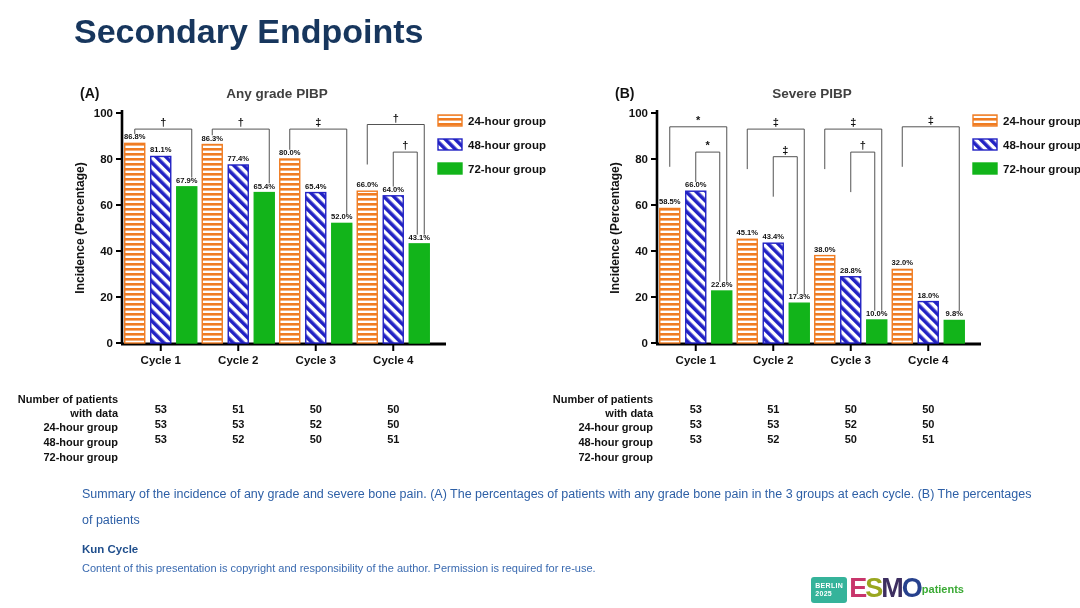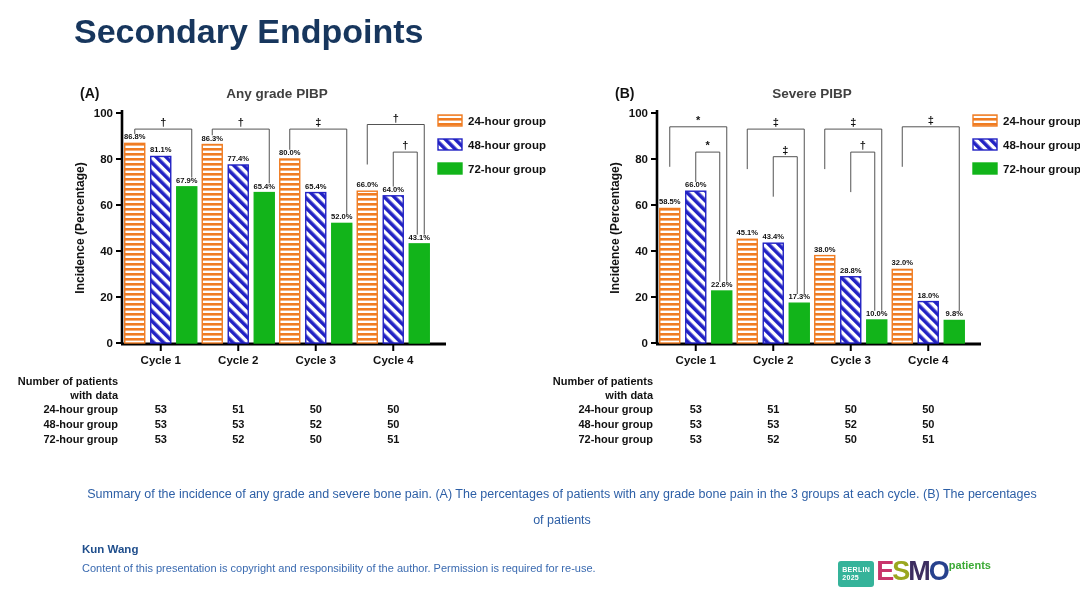--- a/index.html
+++ b/index.html
@@ -1,34 +1,34 @@
 <!DOCTYPE html>
 <html><head>
 <meta charset="utf-8">
 <style>
   html,body{margin:0;padding:0;width:1080px;height:608px;background:#ffffff;overflow:hidden;
     font-family:"Liberation Sans", sans-serif;}
-  .slide{position:relative;width:972px;height:608px;background:#fff;padding-left:27px;}
+  .slide{position:relative;width:972px;height:608px;background:#fff;}
   .slide-title{position:absolute;left:74px;top:12px;font-size:34px;font-weight:bold;color:#17365D;letter-spacing:0px;}
   .panel{position:absolute;top:85px;width:482px;}
   .panel-a{left:70px;}
   .panel-b{left:605px;}
   .panel-head{position:relative;height:18px;}
   .panel-label{position:absolute;left:10px;top:0;font-size:14px;font-weight:bold;color:#111;}
   .panel-title{position:absolute;left:52px;width:310px;text-align:center;top:1px;font-size:13.5px;font-weight:bold;color:#404040;}
   .chart-svg{display:block;}
   .ptable{position:relative;margin-top:4px;font-size:11px;font-weight:bold;color:#111;}
   .trow{position:relative;height:15px;}
   .trow.thead{height:14px;}
-  .tlabel{position:absolute;left:-58px;width:106px;text-align:right;top:0;}
+  .tlabel{position:absolute;left:-58px;width:106px;text-align:right;top:18px;}
   .tcell{position:absolute;width:78px;text-align:center;top:0;}
-  .caption{position:absolute;left:82px;top:481px;width:960px;font-size:12.5px;color:#2D5FA6;line-height:26px;text-align:center;}
+  .caption{position:absolute;left:82px;top:481px;width:960px;font-size:12.5px;color:#2D5FA6;line-height:26px;}
   .author{position:absolute;left:82px;top:543px;font-size:11.5px;font-weight:bold;color:#1F4E8C;}
   .copyright{position:absolute;left:82px;top:562px;font-size:11px;color:#3A6AB0;}
-  .logo{position:absolute;right:8px;top:556px;display:flex;align-items:flex-start;}
+  .logo{position:absolute;right:8px;top:572px;display:flex;align-items:center;}
   .logo-box{background:#35B39A;color:#fff;border-radius:3px;width:36px;height:26px;margin-top:5px;
     display:flex;flex-direction:column;justify-content:center;padding-left:4px;box-sizing:border-box;}
   .logo-box span{font-size:7px;font-weight:bold;line-height:8px;letter-spacing:.3px;}
   .esmo{font-size:27px;font-weight:800;letter-spacing:-2px;line-height:30px;margin-left:2px;}
   .esmo .l1{color:#C8356B;} .esmo .l2{color:#9AA71F;} .esmo .l3{color:#3D2E60;} .esmo .l4{color:#27418D;}
   .congress{color:#3BAA35;font-size:11px;font-weight:bold;margin-left:1px;margin-top:3px;}
 </style>
 </head>
 <body>
 
@@ -258,21 +258,21 @@
           <span class="tcell" style="left: 206.75px;">50</span>
           <span class="tcell" style="left: 284.25px;">51</span>
         </div>
       </div>
   </div>
 
   <div class="caption">
     <div>Summary of the incidence of any grade and severe bone pain. (A) The percentages of patients with any grade bone pain in the 3 groups at each cycle. (B) The percentages of patients</div>
   </div>
 
-  <div class="author">Kun Wang</div>
+  <div class="author">Kun Cycle</div>
   <div class="copyright">Content of this presentation is copyright and responsibility of the author. Permission is required for re-use.</div>
 
   <div class="logo">
     <div class="logo-box">
       <span>BERLIN</span>
       <span>2025</span>
     </div>
     <div class="esmo">
       <span class="l1">E</span><span class="l2">S</span><span class="l3">M</span><span class="l4">O</span>
     </div>

